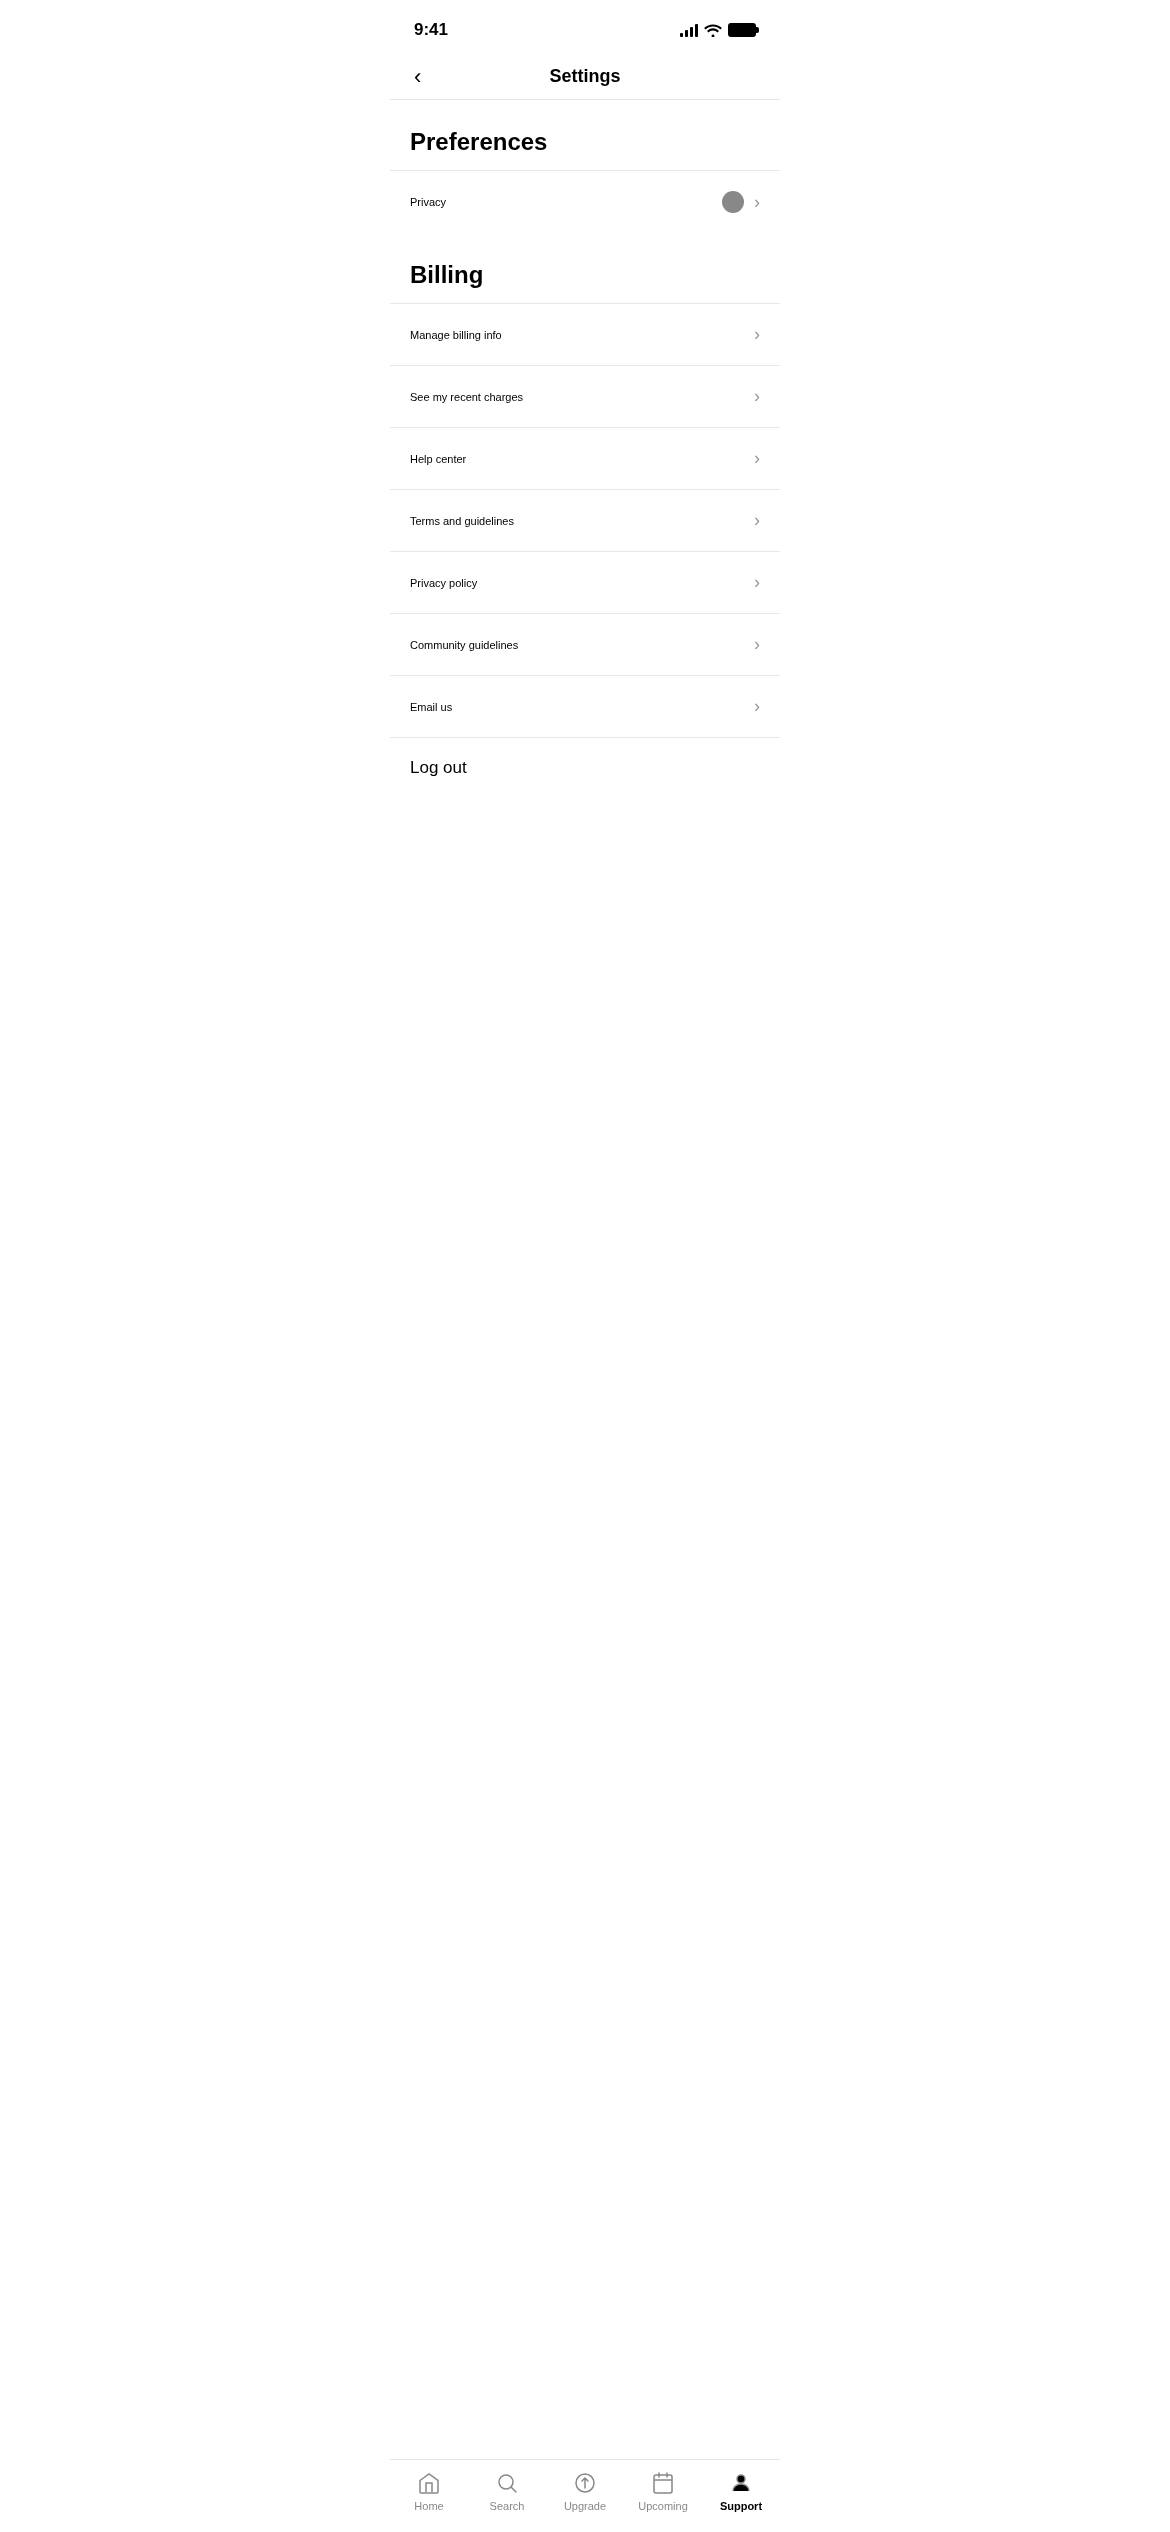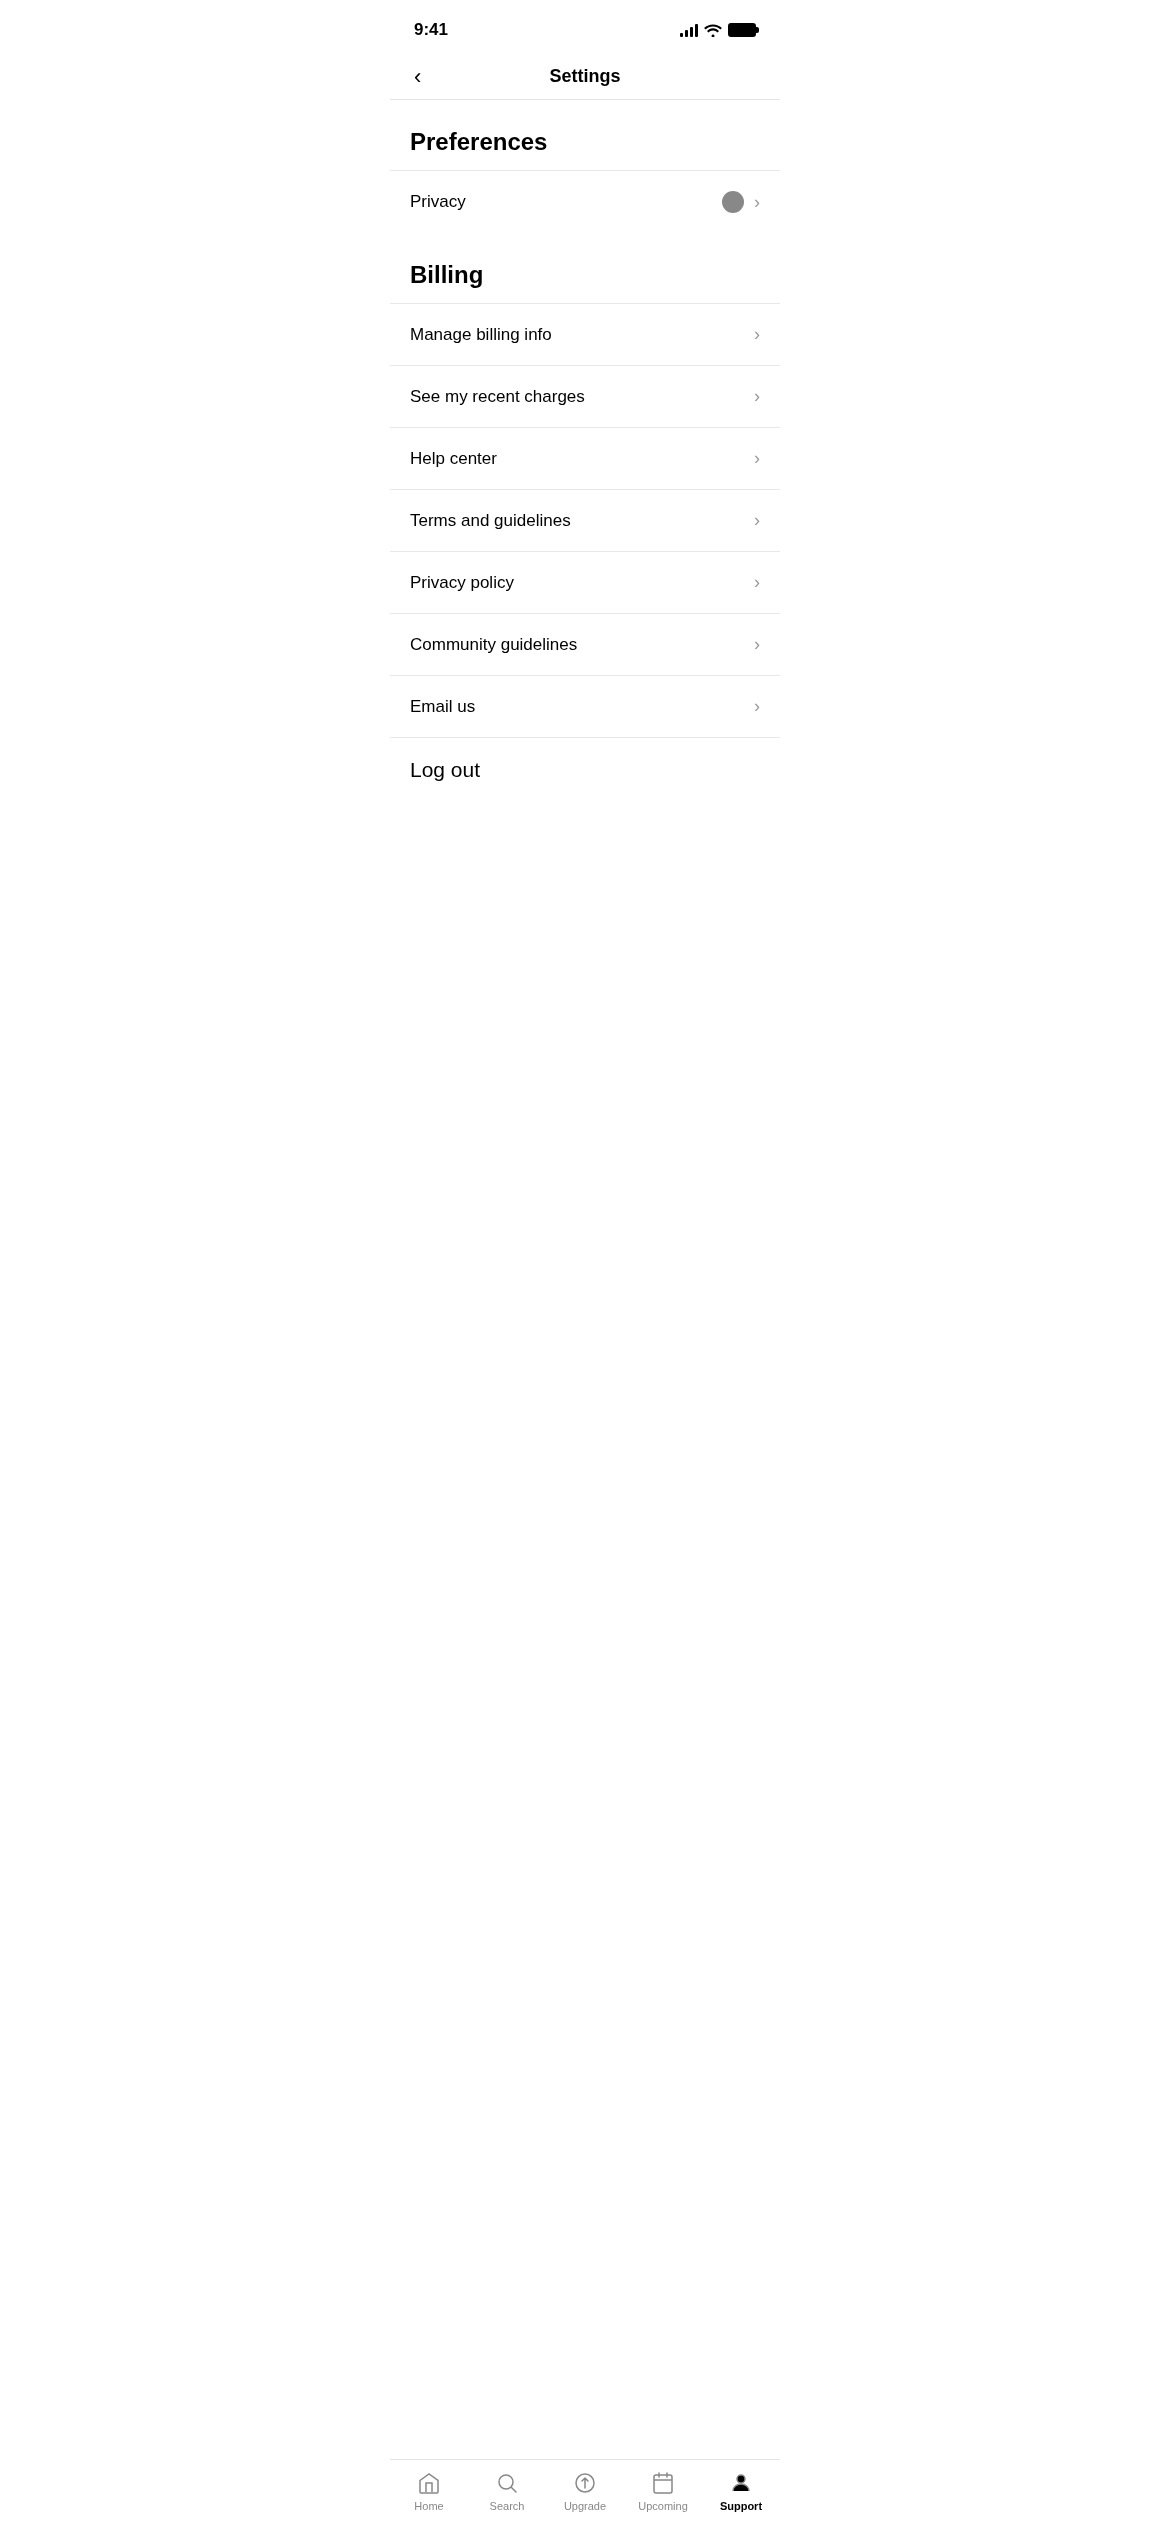--- a/index.html
+++ b/index.html
@@ -117,21 +117,21 @@
       display: flex;
       align-items: center;
       justify-content: space-between;
       padding: 20px 20px;
       border-top: 1px solid #e8e8e8;
       cursor: pointer;
       background: #fff;
     }
 
     .menu-item-label {
-      font-size: 17px;
+      font-size: 11px;
       color: #000;
       font-weight: 400;
     }
 
     .menu-item-right {
       display: flex;
       align-items: center;
       gap: 10px;
     }
 
@@ -150,21 +150,21 @@
 
     .logout-item {
       display: flex;
       align-items: center;
       padding: 20px 20px;
       border-top: 1px solid #e8e8e8;
       cursor: pointer;
     }
 
     .logout-label {
-      font-size: 21px;
+      font-size: 17px;
       color: #000;
     }
 
     
     .tab-bar {
       position: fixed;
       bottom: 0;
       left: 50%;
       transform: translateX(-50%);
       width: 390px;

